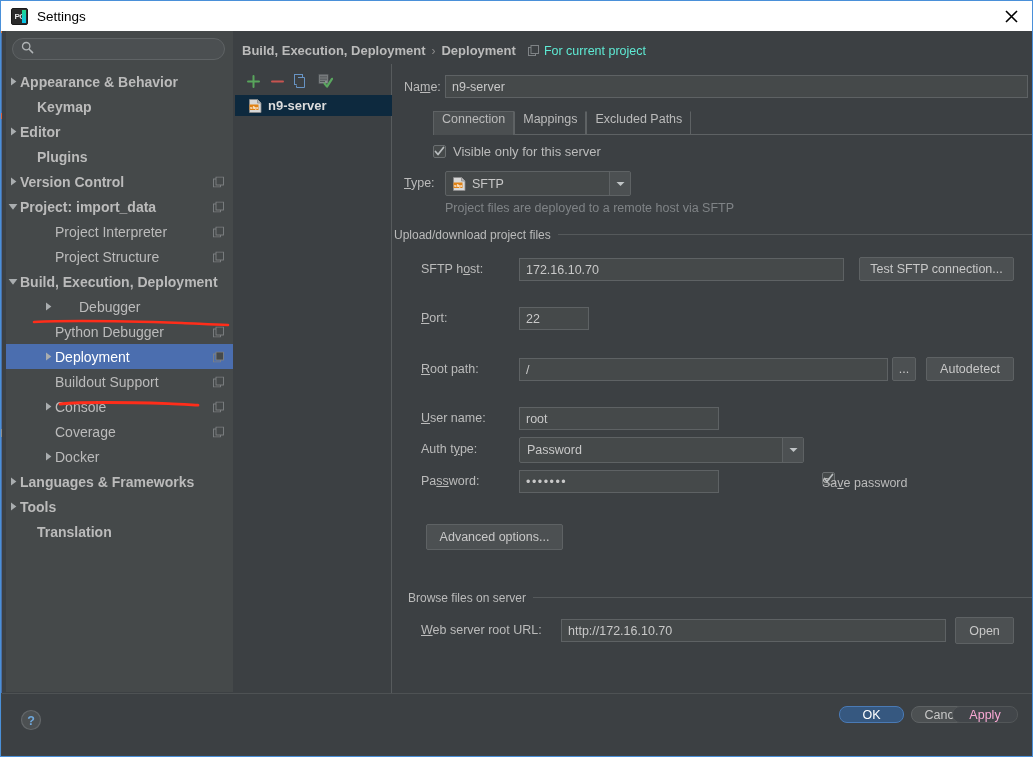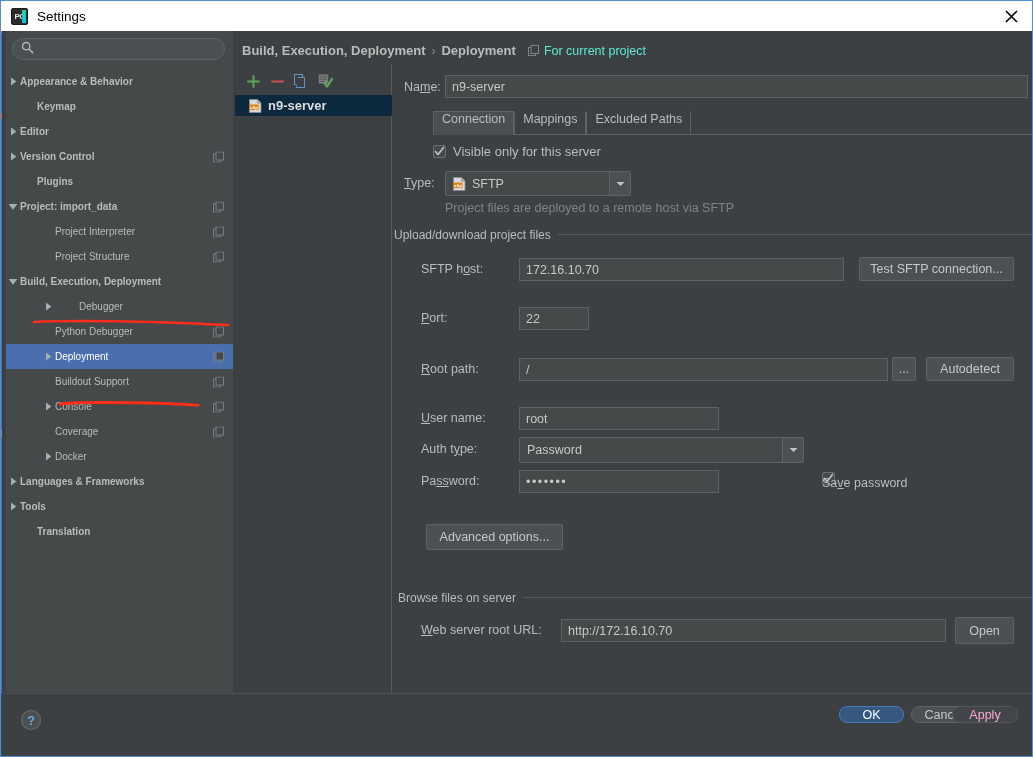--- a/index.html
+++ b/index.html
@@ -106,21 +106,21 @@
     cursor: default;
   }
   .tree-row.selected { background: #4b6eaf; }
   .tw {
     position: absolute;
     width: 14px; height: 25px;
     display: flex; align-items: center; justify-content: center;
   }
   .tw svg { display: block; }
   .tree-label {
-    font-size: 10px;
+    font-size: 14px;
     color: #bbbbbb;
     white-space: nowrap;
   }
   .tree-row.bold .tree-label { font-weight: bold; color: #bbbbbb; }
   .tree-row.selected .tree-label { color: #ffffff; }
   .copy-badge {
     position: absolute; right: 9px; top: 50%;
     transform: translateY(-50%);
   }
   .copy-badge svg { display: block; }
@@ -409,35 +409,35 @@
           </div>
           <div class="tree-row bold">
             <span class="tw" style="left: 0px;">
               <svg width="9" height="9" viewBox="0 0 9 9">
                 <path d="M2 0.6 L7.4 4.5 L2 8.4 Z" fill="#a9adaf"></path>
               </svg>
             </span>
             <span class="tree-label" style="margin-left: 14px;">Editor</span>
           </div>
           <div class="tree-row bold">
+            <span class="tree-label" style="margin-left: 31px;">Plugins</span>
+          </div>
+          <div class="tree-row bold">
             <span class="tw" style="left: 0px;">
               <svg width="9" height="9" viewBox="0 0 9 9">
                 <path d="M2 0.6 L7.4 4.5 L2 8.4 Z" fill="#a9adaf"></path>
               </svg>
             </span>
             <span class="tree-label" style="margin-left: 14px;">Version Control</span>
             <span class="copy-badge">
               <svg width="11" height="11" viewBox="0 0 11 11">
                 <rect x="0.5" y="2.5" width="7" height="8" fill="none" stroke="#7e8284" stroke-width="0.9"></rect>
                 <rect x="3" y="0.5" width="7.5" height="8" fill="#45494a" stroke="#7e8284" stroke-width="0.9"></rect>
               </svg>
             </span>
-          </div>
-          <div class="tree-row bold">
-            <span class="tree-label" style="margin-left: 31px;">Plugins</span>
           </div>
           <div class="tree-row bold">
             <span class="tw" style="left: 0px;">
               <svg width="10" height="9" viewBox="0 0 10 9">
                 <path d="M0.6 2 L9.4 2 L5 7.8 Z" fill="#a9adaf"></path>
               </svg>
             </span>
             <span class="tree-label" style="margin-left: 14px;">Project: import_data</span>
             <span class="copy-badge">
               <svg width="11" height="11" viewBox="0 0 11 11">
@@ -726,21 +726,21 @@
               <svg width="11" height="11" viewBox="0 0 11 11">
                 <path d="M1.5 5.5 L4 8.5 L9.5 1.5" stroke="#b9bdbf" stroke-width="1.7" fill="none" stroke-linecap="round" stroke-linejoin="round"></path>
               </svg>
             </span>
             <span class="field-label">Sa<u>v</u>e password</span>
           </div>
         </div>
 
         <button class="btn" style="position:absolute; left:33px; top:460px; width:137px; height:26px;">Advanced options...</button>
 
-        <div class="group-title" style="left:5px; top:527px;text-align:right;">Browse files on server</div>
+        <div class="group-title" style="left:15px; top:527px;text-align:right;">Browse files on server</div>
         <div class="group-line" style="left:118px; top:533px; width:521px;"></div>
 
         <div class="frow" style="left:0; top:555px; width:595px;border-radius:10px;">
           <span class="field-label" style="left:28px;"><u>W</u>eb server root URL:</span>
           <input class="txt" type="text" style="position: absolute; left: 168px; top: 0px; width: 385px;" value="http://172.16.10.70">
           <button class="btn" style="position:absolute; left:562px; top:-2px; width:59px; height:27px;">Open</button>
         </div>
 
       </div>
     </div>

